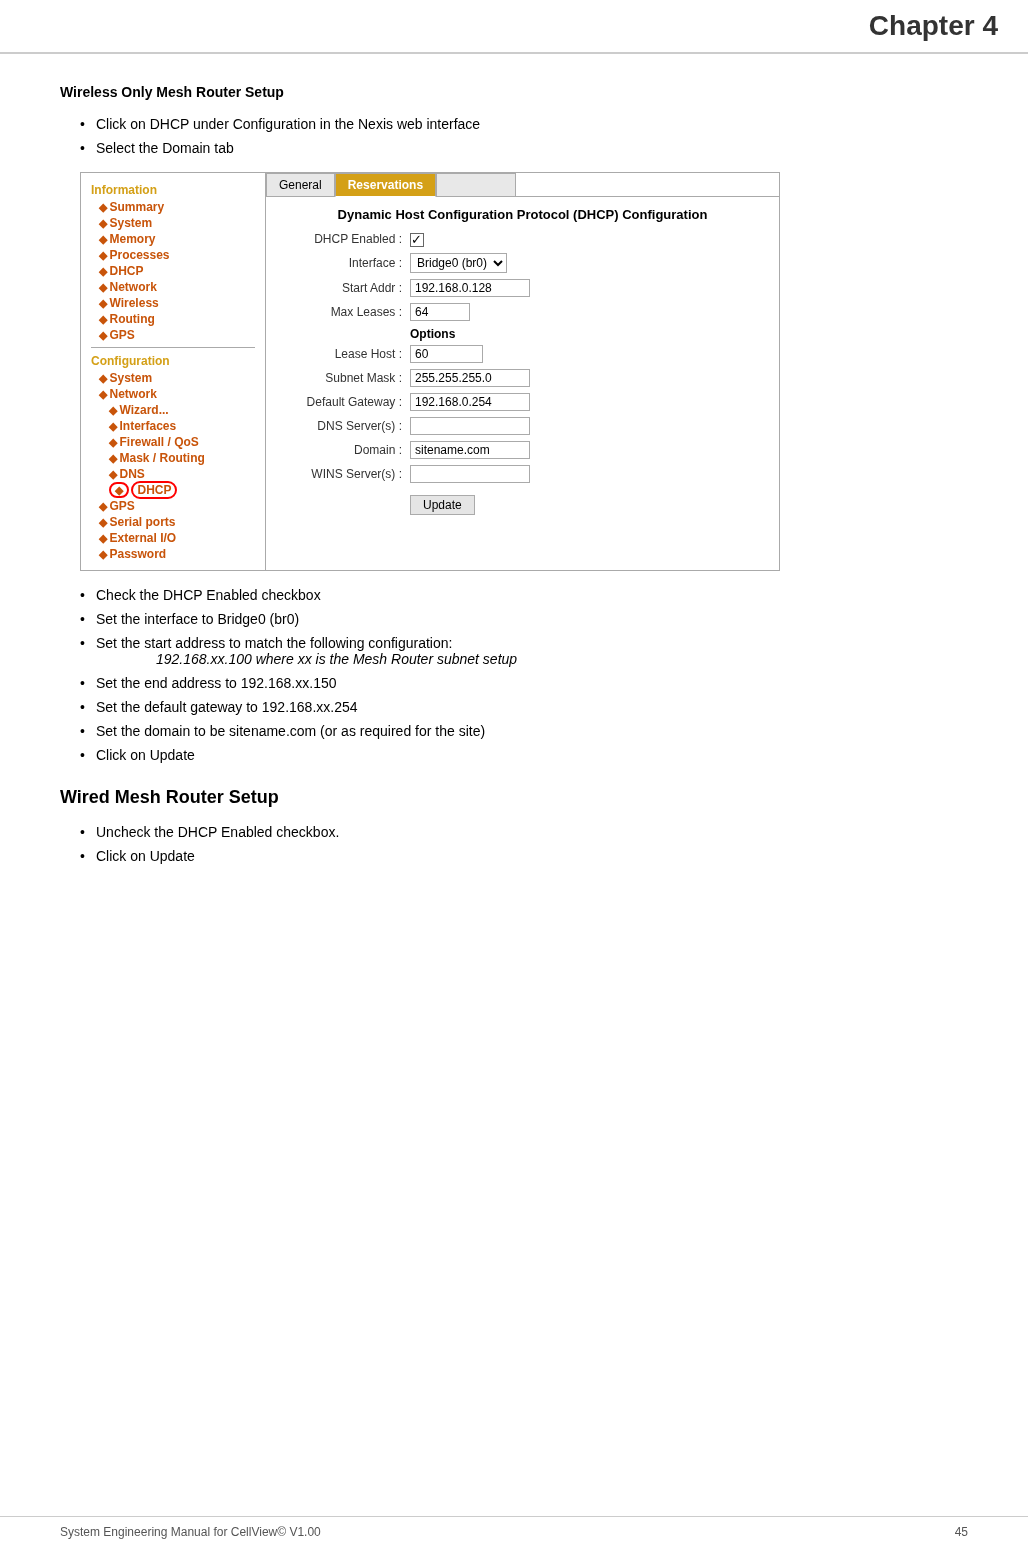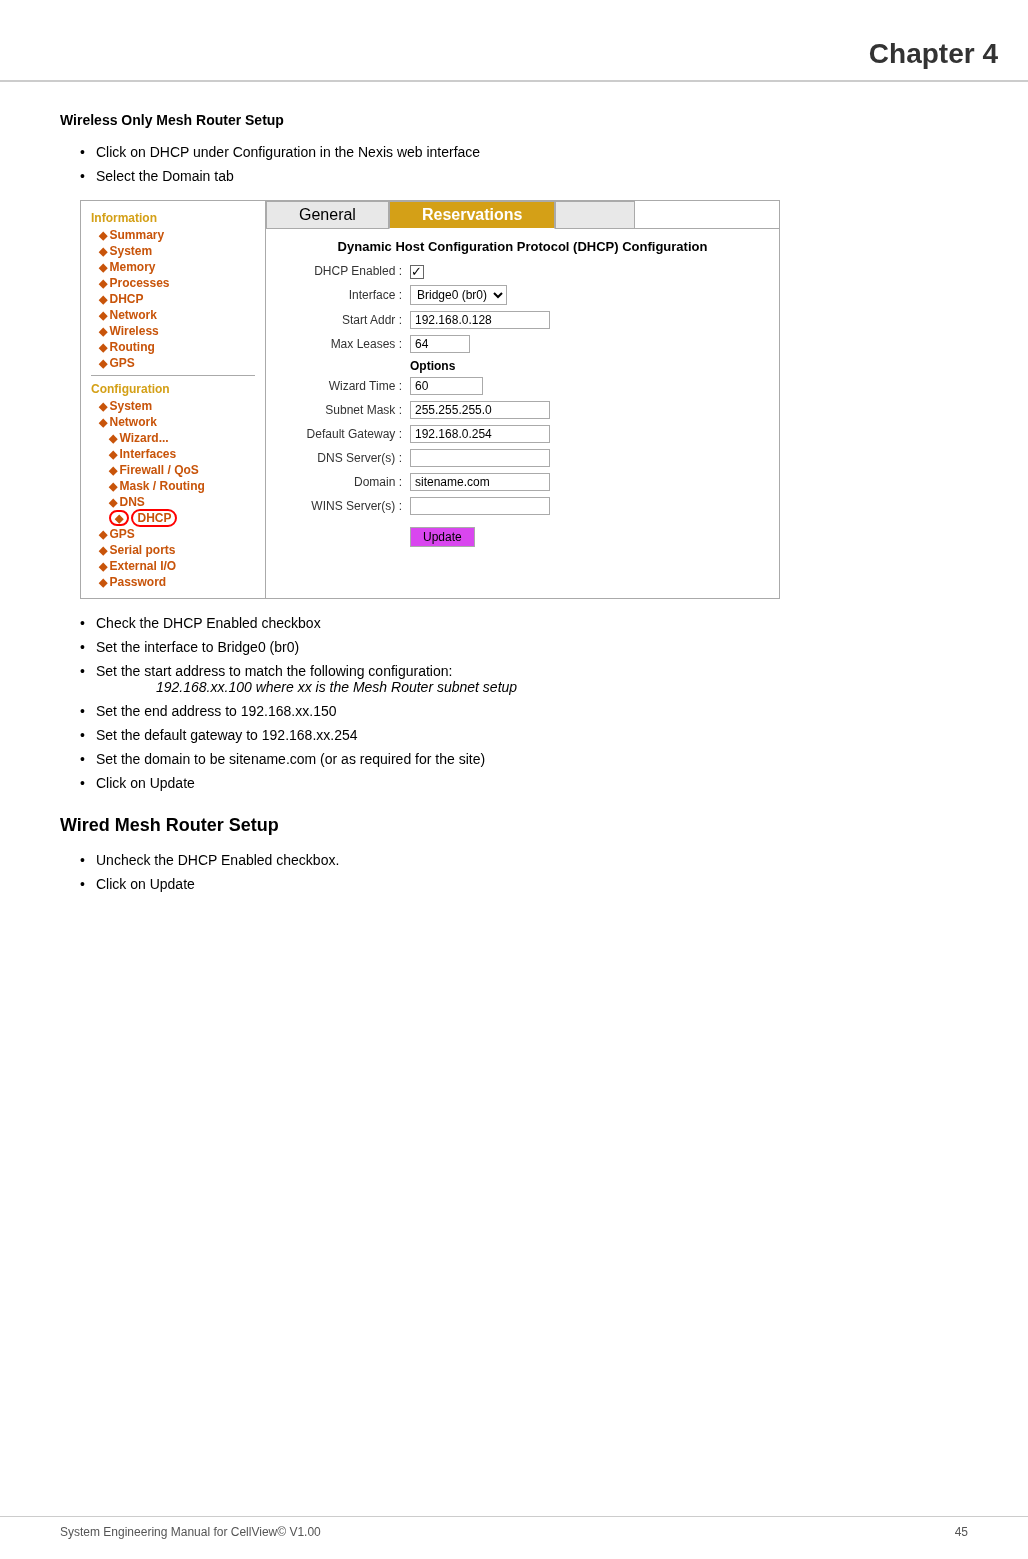--- a/index.html
+++ b/index.html
@@ -12,21 +12,20 @@
       min-height: 1559px;
       position: relative;
     }
 
     
     .page-header {
       border-bottom: 2px solid #ccc;
       padding: 10px 30px 10px 0;
       text-align: right;
       margin-bottom: 0;
-      margin-top: 28px;
     }
     .chapter-title {
       font-size: 28px;
       font-weight: bold;
       color: #333;
     }
 
     
     .content {
       padding: 30px 60px 30px 60px;
@@ -117,22 +116,22 @@
       flex: 1;
       padding: 0;
     }
 
     
     .tabs {
       display: flex;
       border-bottom: 1px solid #aaa;
     }
     .tab {
-      padding: 4px 32px;
-      font-size: 16px;
+      padding: 4px 12px;
+      font-size: 12px;
       border: 1px solid #aaa;
       border-bottom: none;
       background: #e8e8e8;
       cursor: pointer;
       color: #000;
     }
     .tab.active {
       background: #fff;
       border-bottom: 1px solid #fff;
       margin-bottom: -1px;
@@ -167,21 +166,21 @@
       color: #333;
     }
     .form-value {
       font-size: 12px;
     }
     .form-input {
       border: 1px solid #aaa;
       padding: 1px 4px;
       font-size: 12px;
       background: #fff;
-      width: 140px;
+      width: 120px;
     }
     .form-select {
       border: 1px solid #aaa;
       padding: 1px 2px;
       font-size: 12px;
       background: #fff;
     }
     .form-section-label {
       font-weight: bold;
       font-size: 12px;
@@ -200,21 +199,21 @@
     .checkbox-checked::after {
       content: "✓";
       position: absolute;
       top: -2px;
       left: 0;
       font-size: 13px;
       color: #000;
     }
     .update-btn {
       border: 1px solid #aaa;
-      background: #d946ef;
+      background: #e5e5e5;
       padding: 2px 12px;
       font-size: 12px;
       cursor: pointer;
       margin-left: 130px;
       margin-top: 6px;
     }
 
     
     .wired-section-title {
       font-size: 18px;
@@ -324,21 +323,21 @@
 
 
         <div class="form-row">
           <div class="form-label">Max Leases :</div>
           <input type="text" class="form-input" style="width: 60px;" value="64">
         </div>
 
         <div class="form-section-label">Options</div>
 
         <div class="form-row">
-          <div class="form-label">Wizard Time :</div>
+          <div class="form-label">Lease Host :</div>
           <input type="text" class="form-input" style="width: 73px;" value="60">
         </div>
 
         <div class="form-row">
           <div class="form-label">Subnet Mask :</div>
           <input type="text" class="form-input" value="255.255.255.0" style="">
         </div>
 
         <div class="form-row">
           <div class="form-label">Default Gateway :</div>

